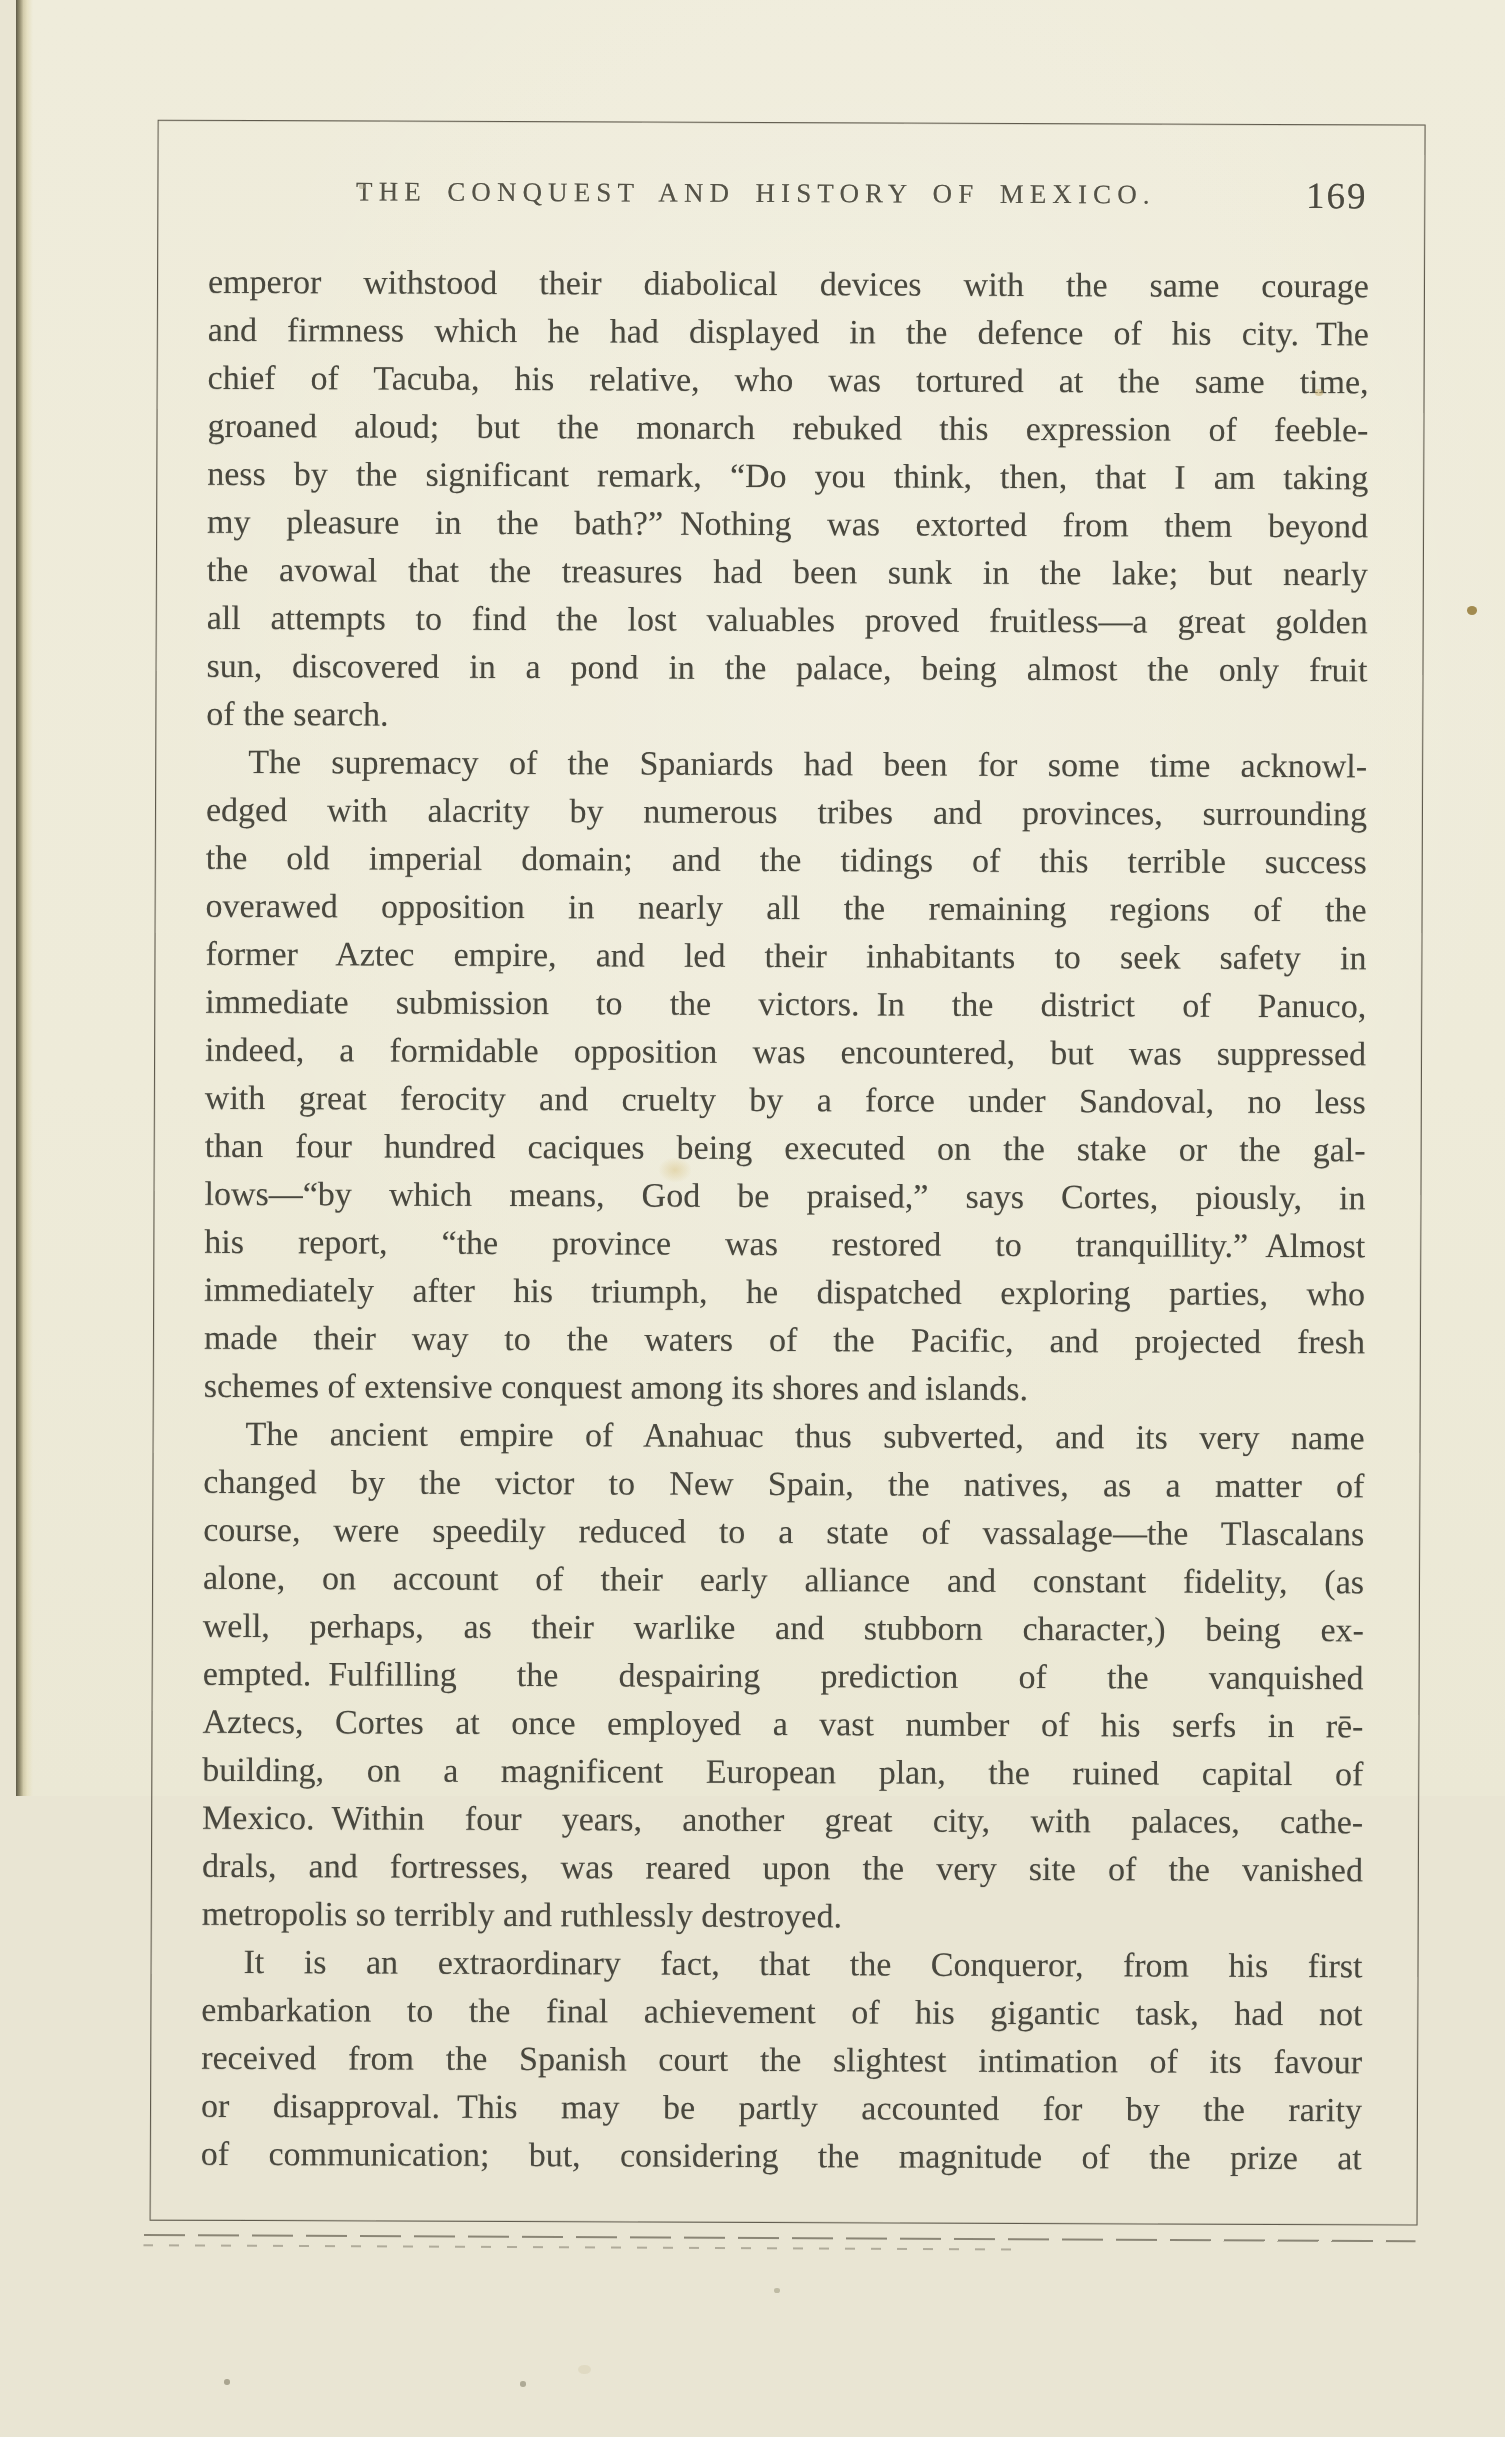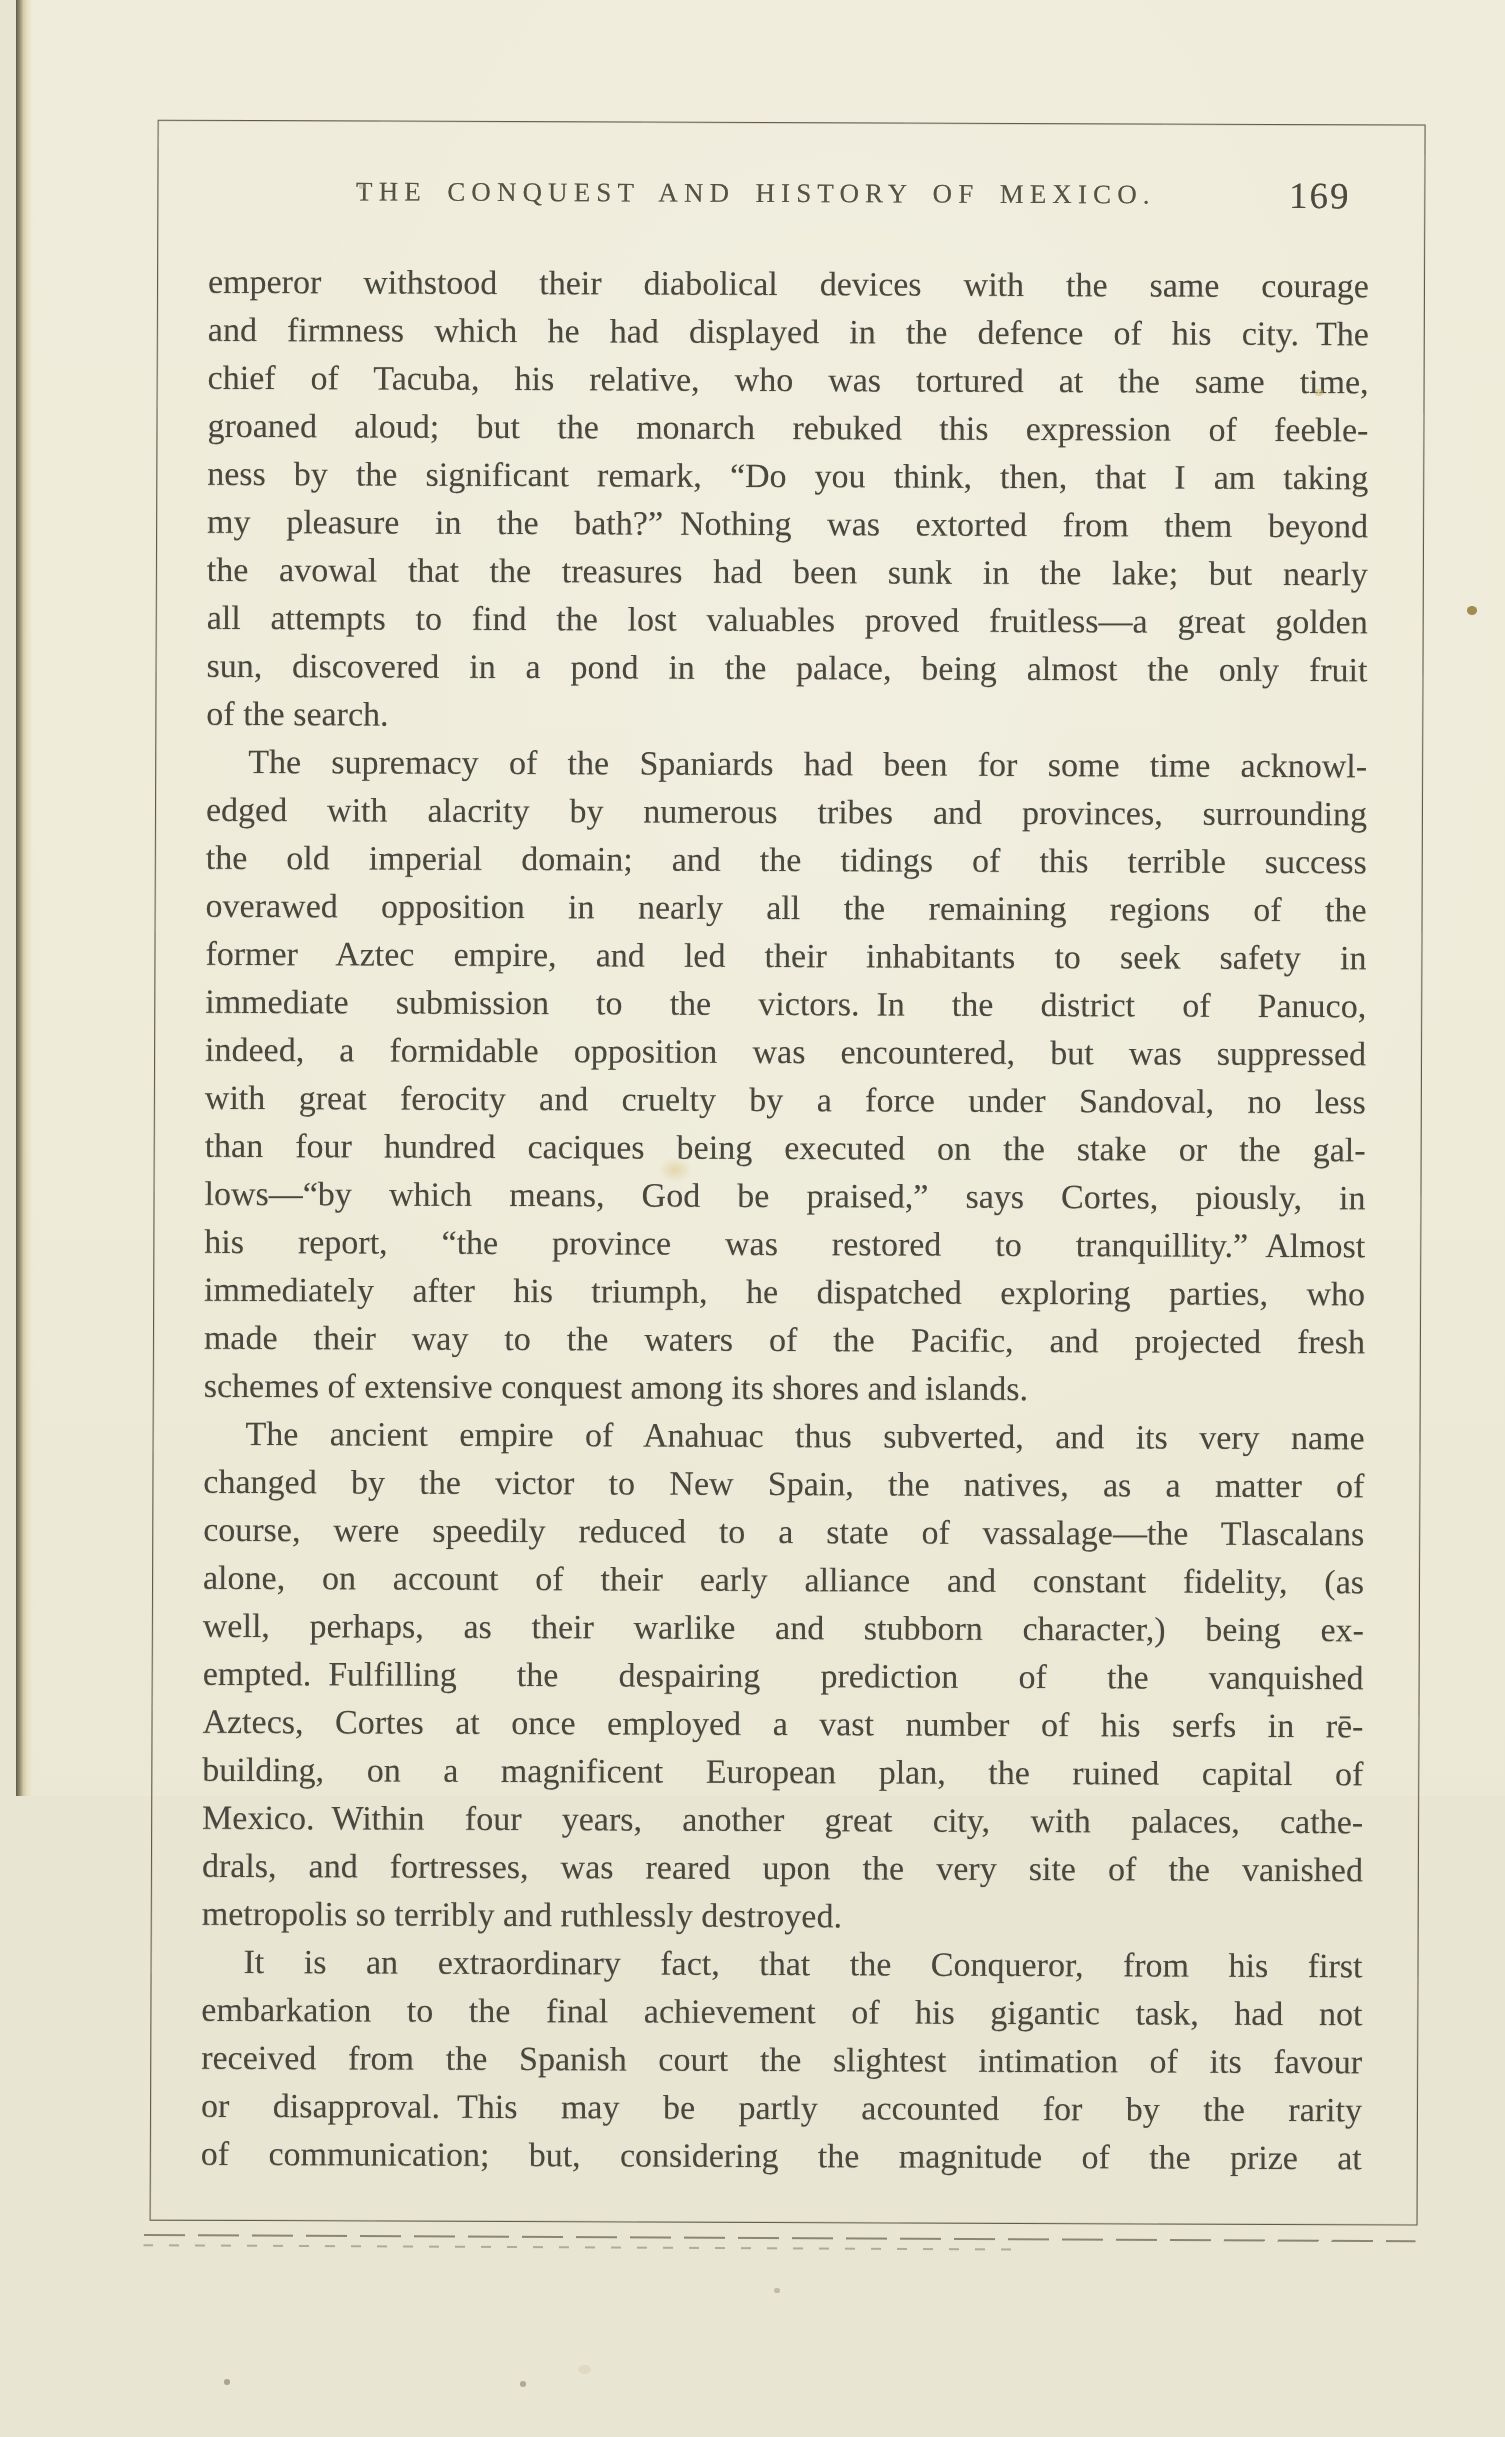--- a/index.html
+++ b/index.html
@@ -51,21 +51,21 @@
     position: absolute; left: 0; right: 66px;
     text-align: center;
     font-size: 27px;
     letter-spacing: 6.1px;
     word-spacing: 7.5px;
     color: #555348;
     text-shadow: 0 0 0.6px rgba(85,83,72,0.5);
     white-space: nowrap;
   }
   .folio {
-    position: absolute; right: 19px; top: -5.6px;
+    position: absolute; right: 2px; top: -5.6px;
     font-size: 37px;
     letter-spacing: 1.9px;
     color: #4c4a40;
     text-shadow: 0 0 0.6px rgba(76,74,64,0.5);
     text-align: center;
   }
   .body-col {
     position: absolute; left: 190px; top: 260px;
     width: 1161px;
     font-size: 34px;

